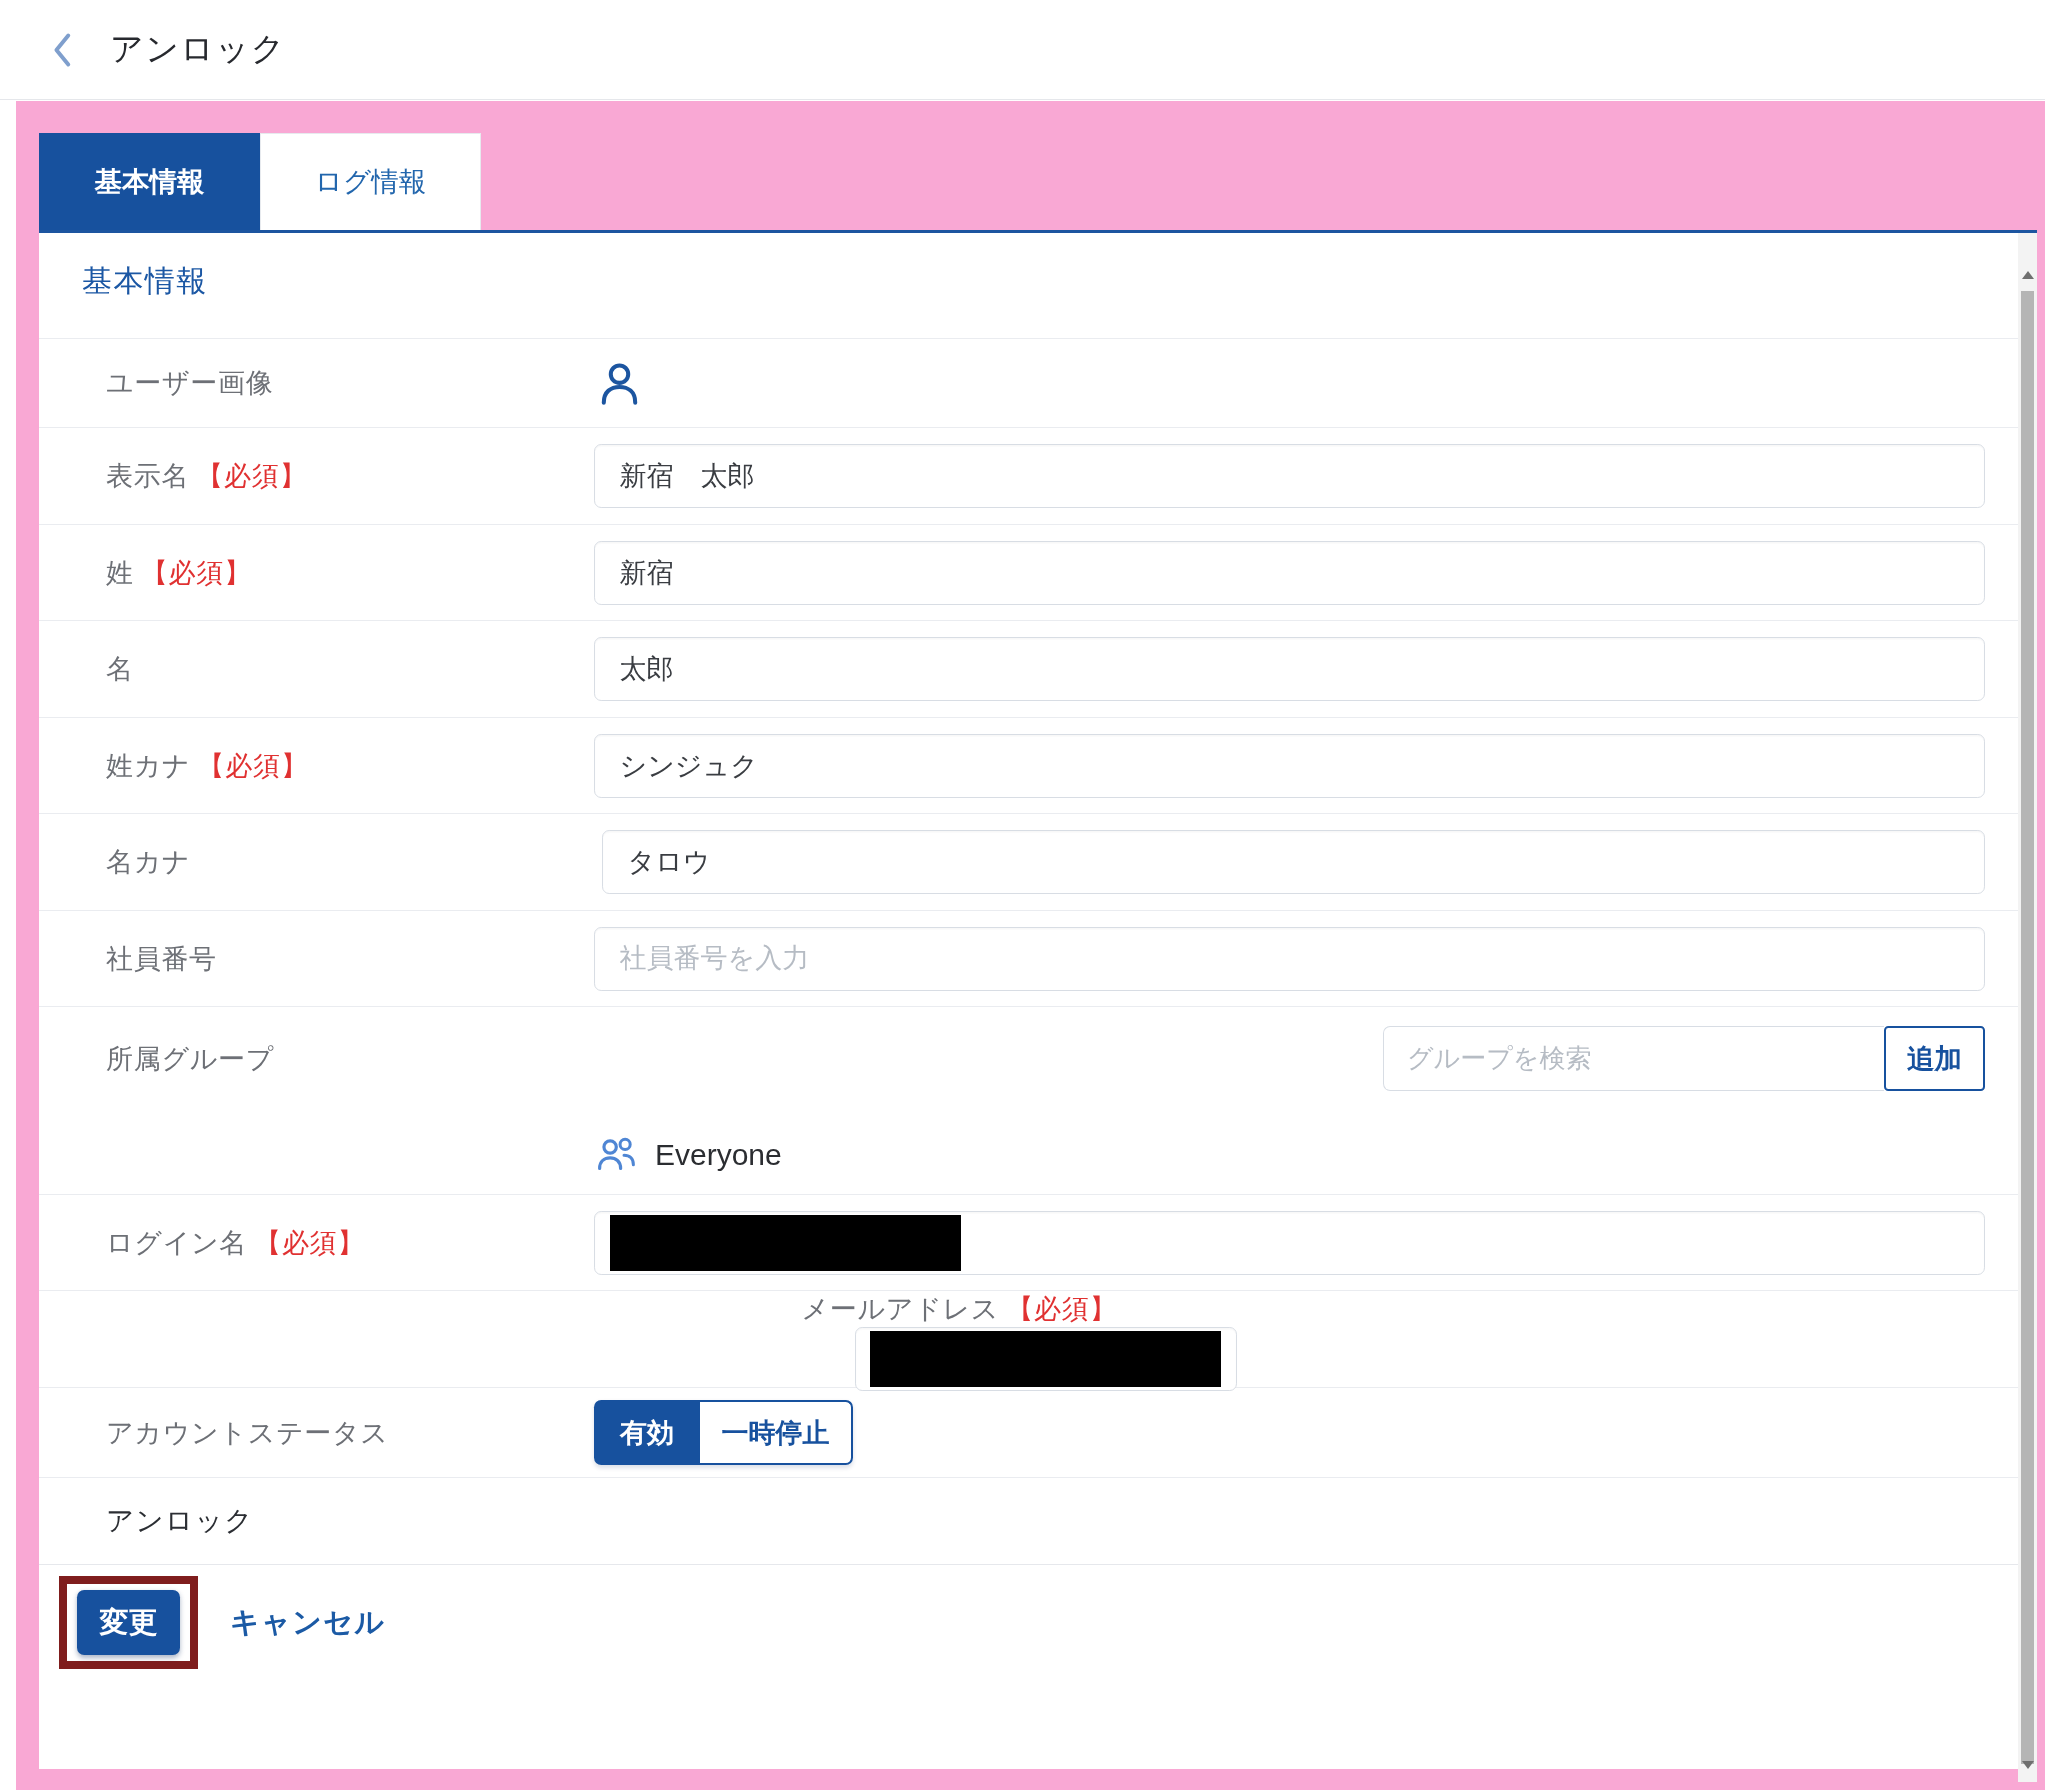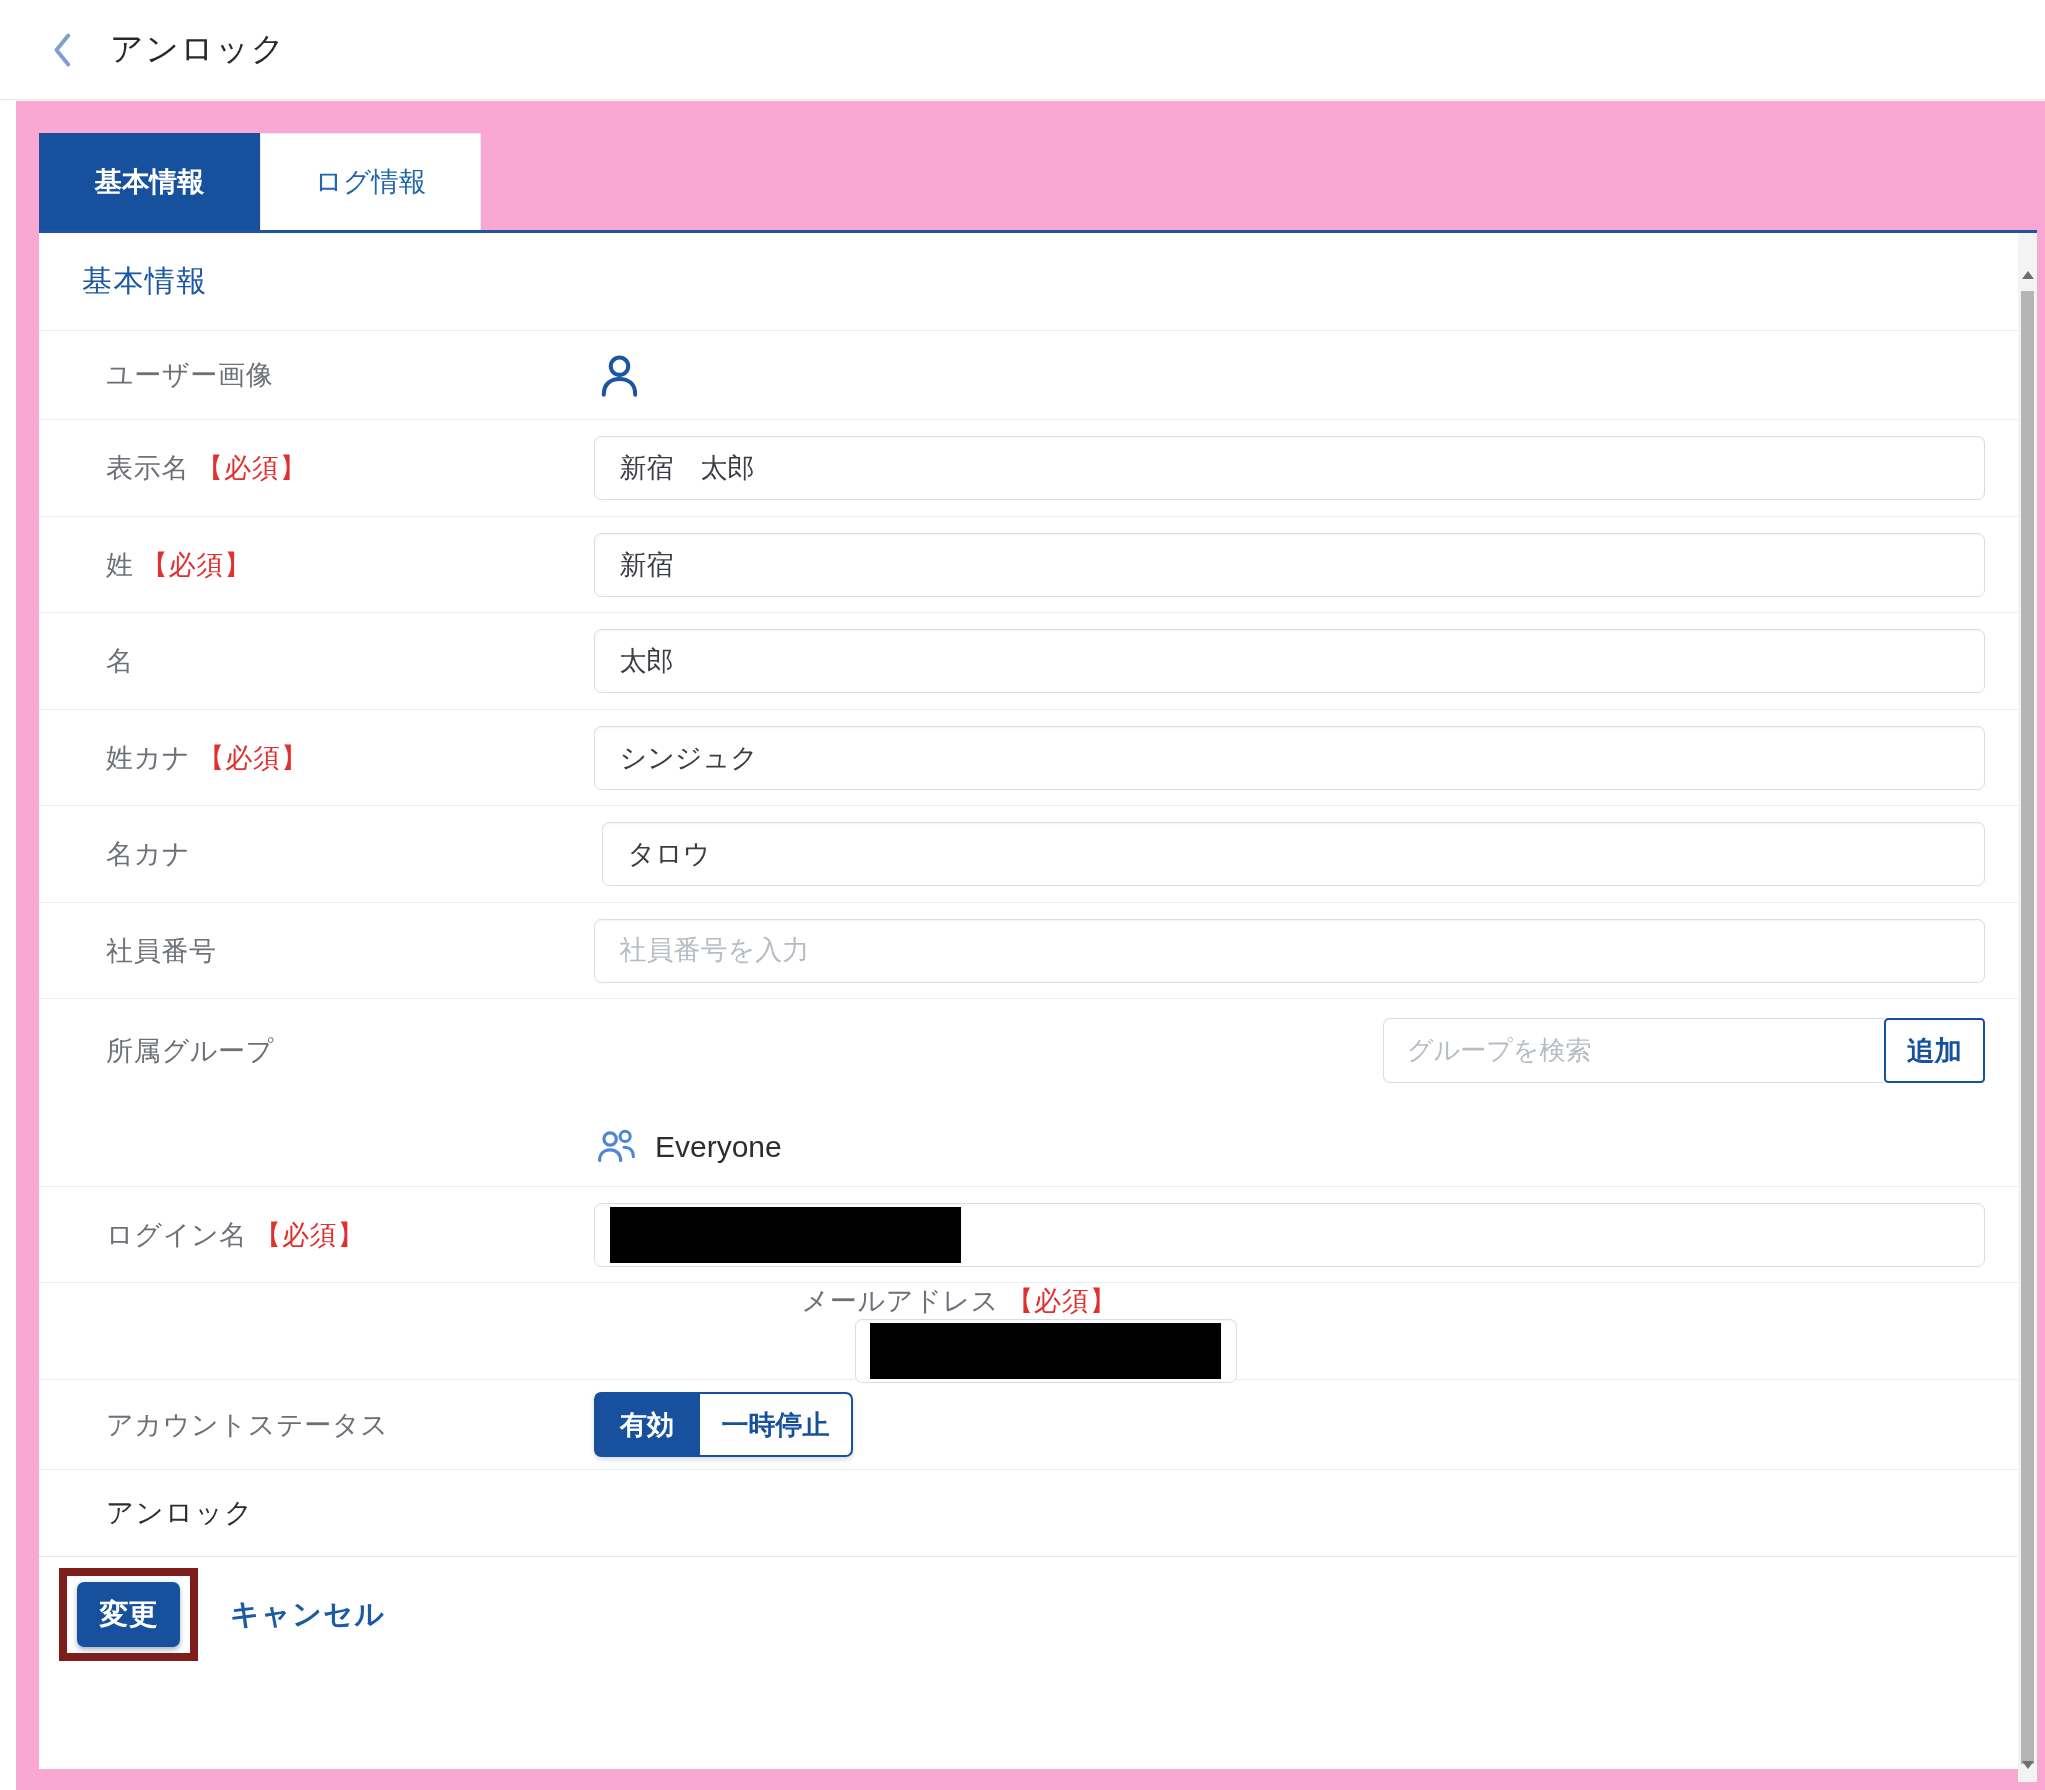--- a/index.html
+++ b/index.html
@@ -104,21 +104,21 @@
     <div class="tabs">
       <div class="tab active">基本情報</div>
       <div class="tab inactive">ログ情報</div>
     </div>
     <div class="tab-underline"></div>
 
     <div class="panel">
 
       <div class="section-head">基本情報</div>
 
-      <div class="row" style="height:89px;">
+      <div class="row" style="height:89px;margin-top:8px;">
         <div class="lbl">ユーザー画像</div>
         <div class="field">
           <svg width="51" height="51" viewBox="0 0 24 24">
             <circle cx="12" cy="7.6" r="4.1" fill="none" stroke="#1c55a0" stroke-width="1.9"></circle>
             <path d="M4.6 21 C4.6 15.8 8 13.6 12 13.6 C16 13.6 19.4 15.8 19.4 21" fill="none" stroke="#1c55a0" stroke-width="1.9" stroke-linecap="round"></path>
           </svg>
         </div>
       </div>
 
       <div class="row" style="height:97px;">

